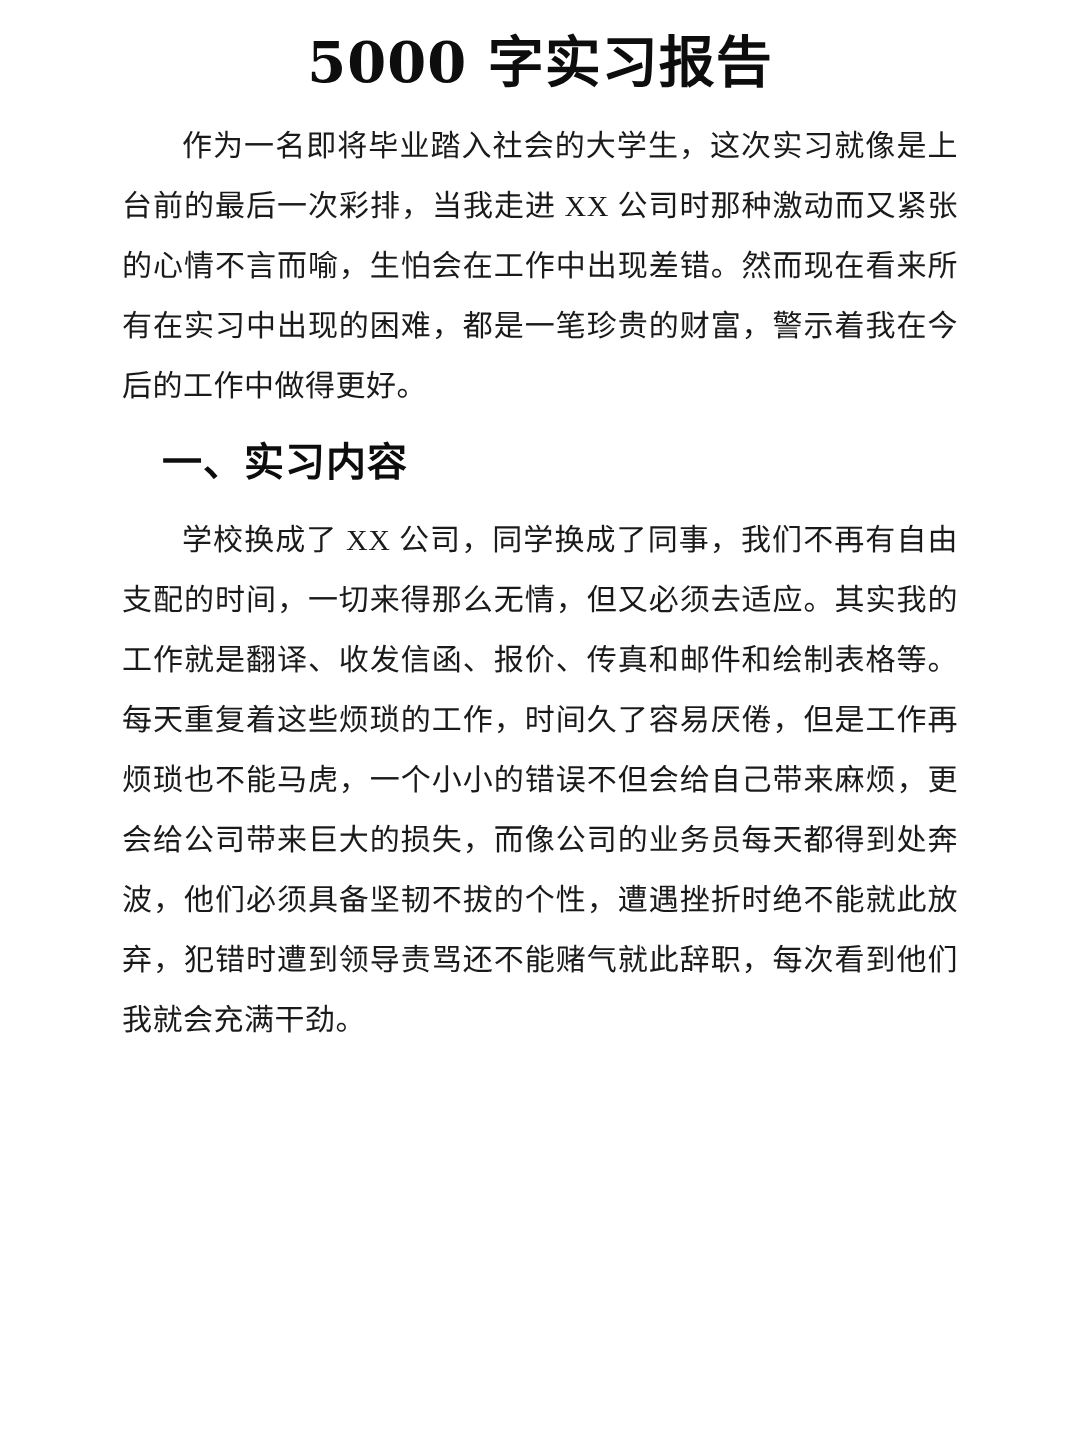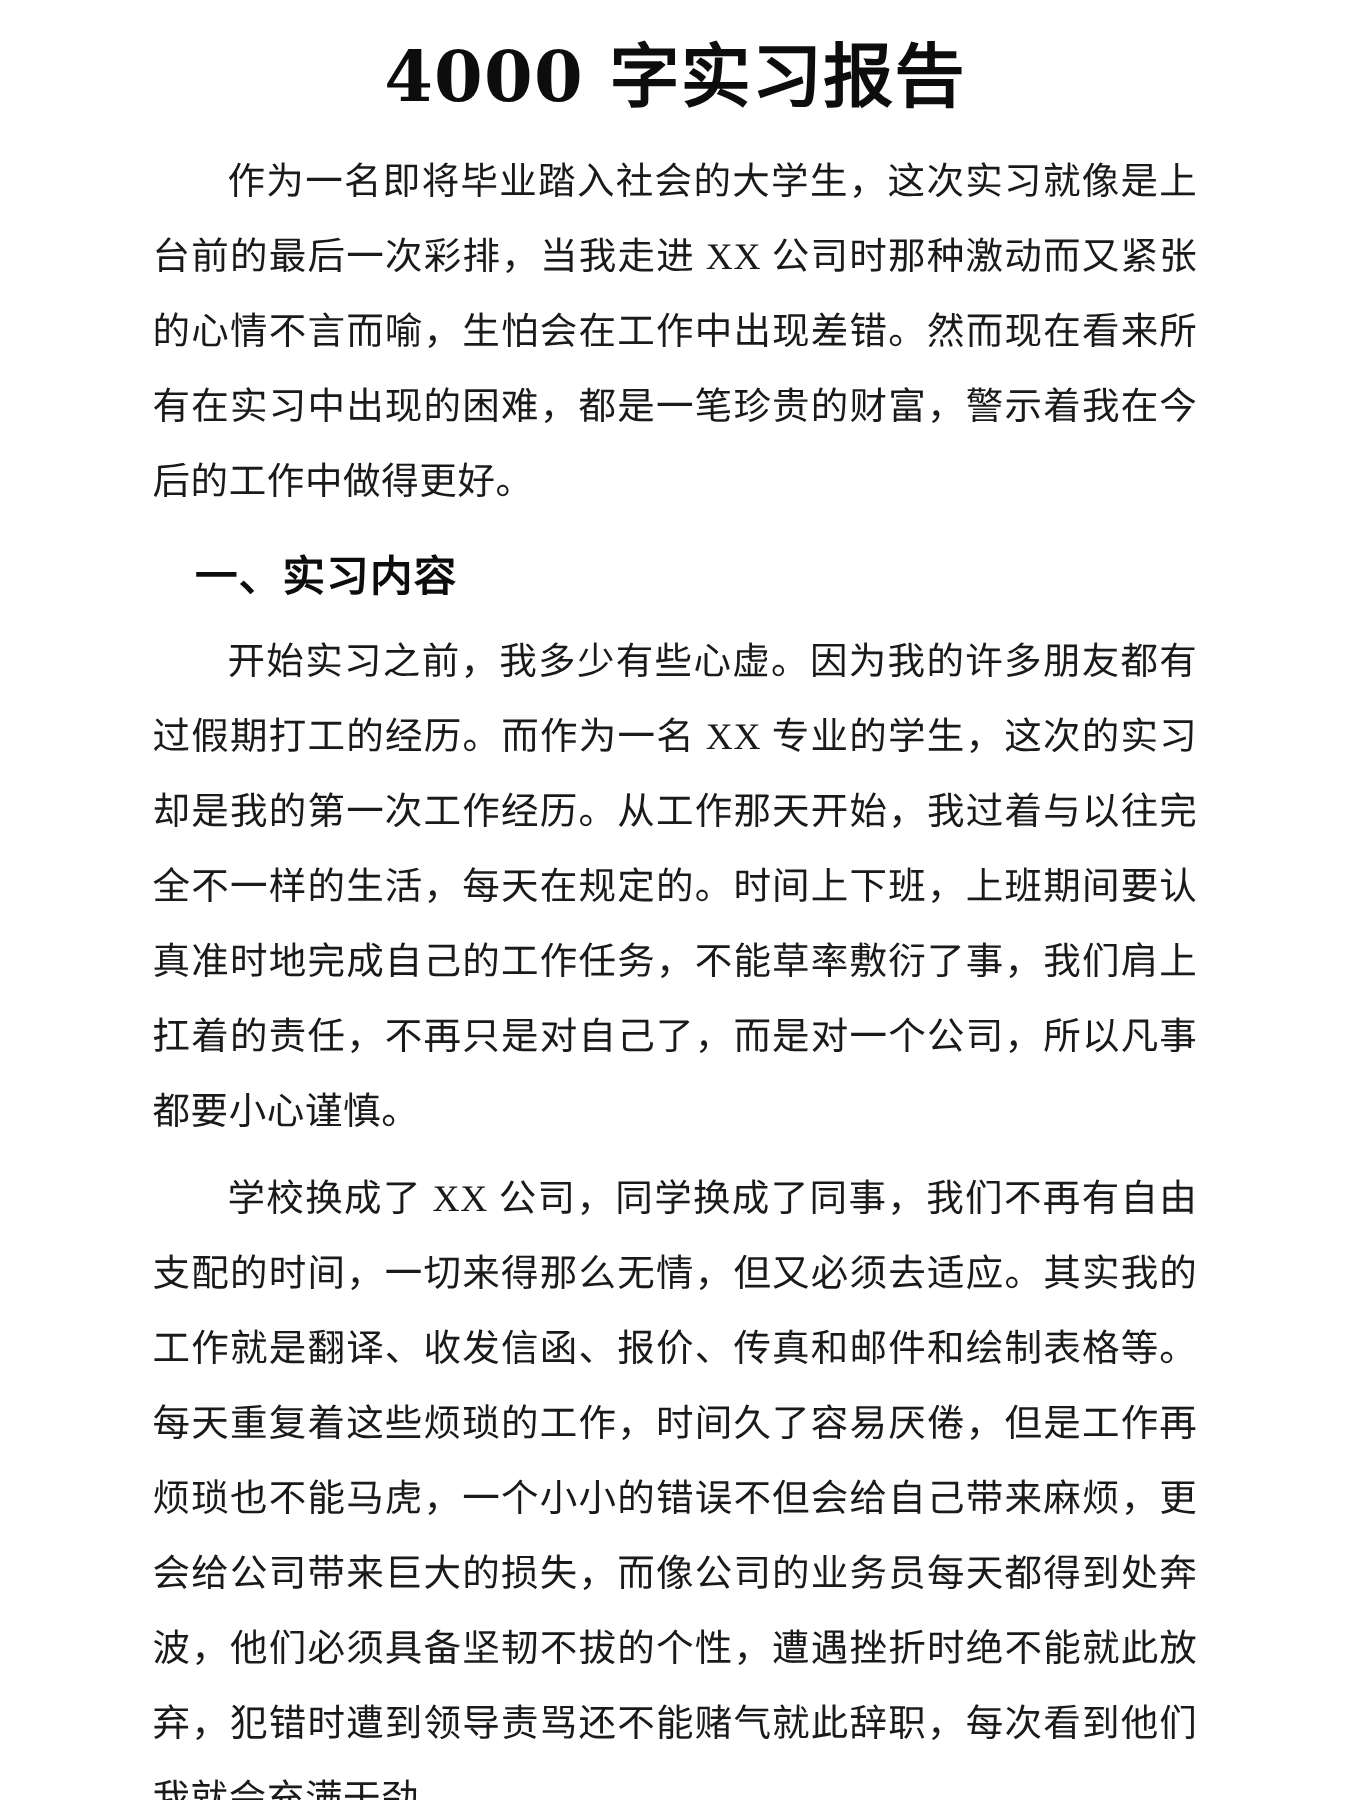--- a/index.html
+++ b/index.html
@@ -66,21 +66,21 @@
 
   p.para.first-block {
     padding-top: 26px;
   }
 
   h2.section-heading {
     margin: 0;
     padding: 0;
     font-family: "DejaVu Sans", "Liberation Sans", sans-serif;
     font-weight: 700;
-    font-size: 34px;
+    font-size: 40px;
     line-height: 60px;
     color: #0d0d0d;
     text-indent: 1em;
     letter-spacing: 1px;
     text-align: left;
   }
 
   .block-gap {
     height: 10px;
     width: 100%;
@@ -94,33 +94,32 @@
   .heading-gap-bottom {
     height: 8px;
     width: 100%;
   }
 </style>
 </head>
 <body>
 
 <div class="page">
 
-  <h1 class="doc-title">4000 字实习报告</h1>
+  <h1 class="doc-title">5000 字实习报告</h1>
 
   <div class="doc-body">
 
     <p class="para first-block">作为一名即将毕业踏入社会的大学生，这次实习就像是上台前的最后一次彩排，当我走进 XX 公司时那种激动而又紧张的心情不言而喻，生怕会在工作中出现差错。然而现在看来所有在实习中出现的困难，都是一笔珍贵的财富，警示着我在今后的工作中做得更好。</p>
 
     <div class="heading-gap-top"></div>
 
     <h2 class="section-heading">一、实习内容</h2>
 
     <div class="heading-gap-bottom"></div>
 
-    <p class="para">开始实习之前，我多少有些心虚。因为我的许多朋友都有过假期打工的经历。而作为一名 XX 专业的学生，这次的实习却是我的第一次工作经历。从工作那天开始，我过着与以往完全不一样的生活，每天在规定的。时间上下班，上班期间要认真准时地完成自己的工作任务，不能草率敷衍了事，我们肩上扛着的责任，不再只是对自己了，而是对一个公司，所以凡事都要小心谨慎。</p>
 
     <div class="block-gap"></div>
 
     <p class="para">学校换成了 XX 公司，同学换成了同事，我们不再有自由支配的时间，一切来得那么无情，但又必须去适应。其实我的工作就是翻译、收发信函、报价、传真和邮件和绘制表格等。每天重复着这些烦琐的工作，时间久了容易厌倦，但是工作再烦琐也不能马虎，一个小小的错误不但会给自己带来麻烦，更会给公司带来巨大的损失，而像公司的业务员每天都得到处奔波，他们必须具备坚韧不拔的个性，遭遇挫折时绝不能就此放弃，犯错时遭到领导责骂还不能赌气就此辞职，每次看到他们我就会充满干劲。</p>
 
   </div>
 
 </div>
 
 </body></html>

